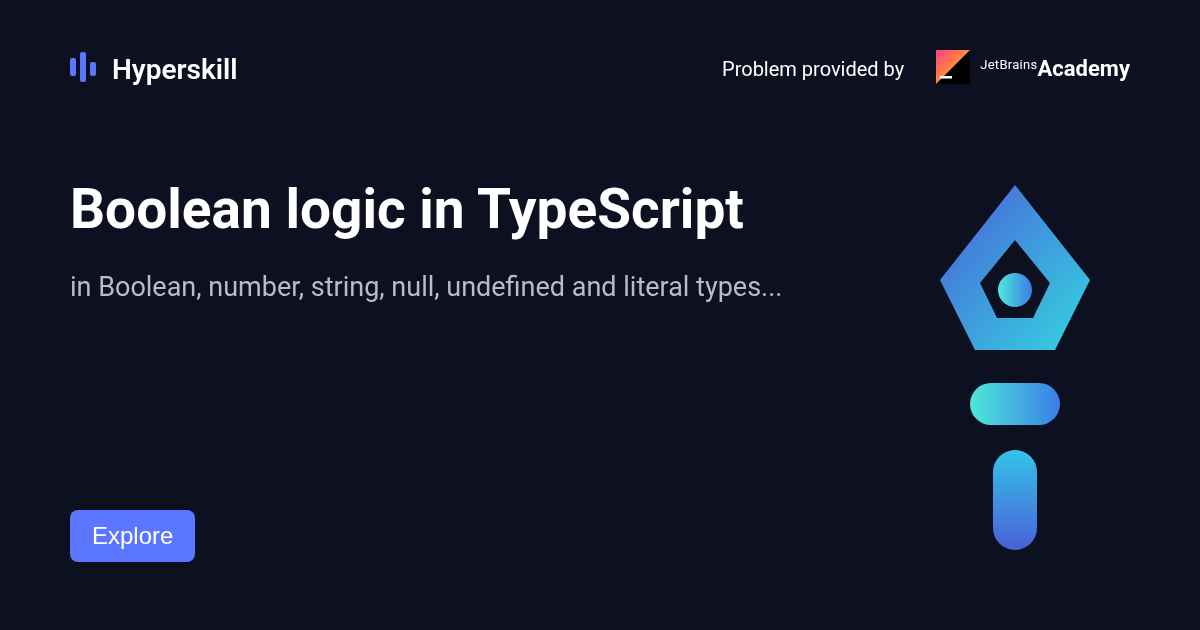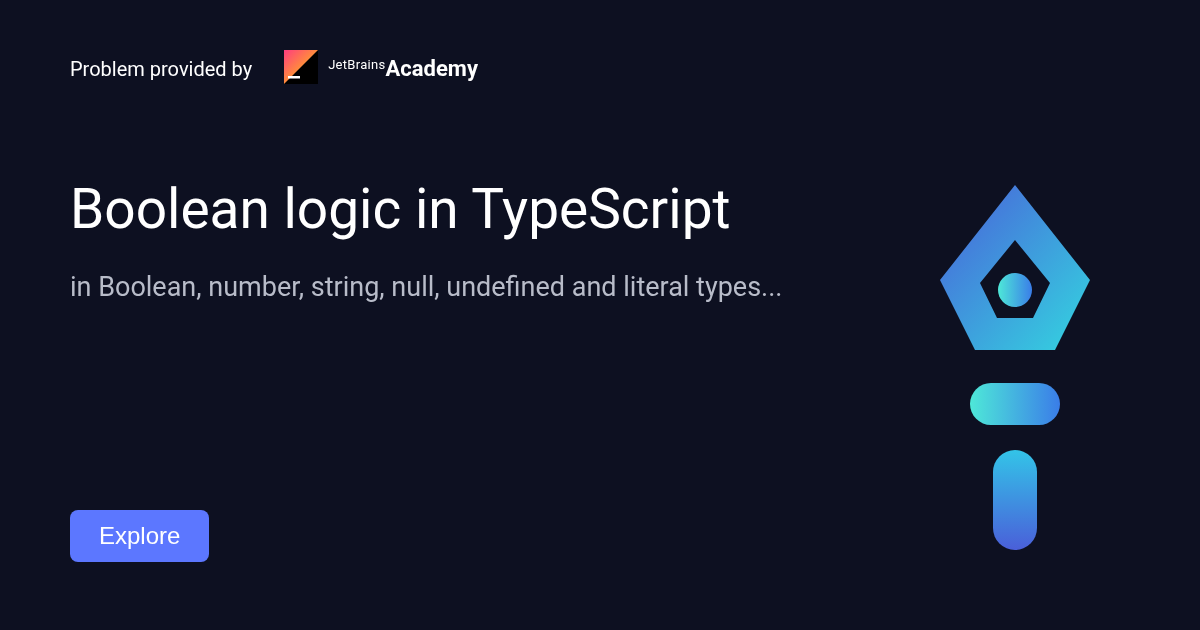--- a/index.html
+++ b/index.html
@@ -56,58 +56,68 @@
     font-size: 22px;
     font-weight: 700;
   }
   .content {
     padding: 90px 70px 0 70px;
     position: relative;
   }
   .title {
     color: #ffffff;
     font-size: 55px;
-    font-weight: 400;
+    font-weight: 700;
     line-height: 1.15;
     max-width: 780px;
   }
   .subtitle {
     color: #b8bcc9;
     font-size: 27px;
     font-weight: 400;
     line-height: 1.4;
     margin-top: 28px;
     max-width: 740px;
   }
   .explore-btn {
     display: inline-block;
     background: #5c77ff;
     color: #ffffff;
     font-size: 24px;
     font-weight: 500;
-    padding: 12px 29px;
+    padding: 12px 22px;
     border-radius: 8px;
     border: none;
     cursor: pointer;
     position: absolute;
     left: 70px;
     top: 510px;
   }
   .graphic {
     position: absolute;
     right: 90px;
     top: 185px;
     width: 190px;
     height: 370px;
   }
 </style>
 </head>
 <body>
 
 <div class="header">
+  <div class="brand">
+    <span>
+      <svg width="30" height="30" viewBox="0 0 30 30">
+        <rect x="0" y="6" width="6" height="18" rx="2" fill="#5c77ff"></rect>
+        <rect x="10" y="0" width="6" height="30" rx="2" fill="#5c77ff"></rect>
+        <rect x="20" y="10" width="6" height="14" rx="2" fill="#5c77ff"></rect>
+      </svg>
+    </span>
+    <span class="brand-text">Hyperskill</span>
+  </div>
   <div class="provider">
     <span class="provider-label">Problem provided by</span>
     <div class="academy">
       <span>
         <svg width="34" height="34" viewBox="0 0 34 34">
           <defs>
             <linearGradient id="jb" x1="0%" y1="0%" x2="100%" y2="100%">
               <stop offset="0%" stop-color="#ff3d7f"></stop>
               <stop offset="50%" stop-color="#ff8b3d"></stop>
               <stop offset="100%" stop-color="#6b57ff"></stop>

